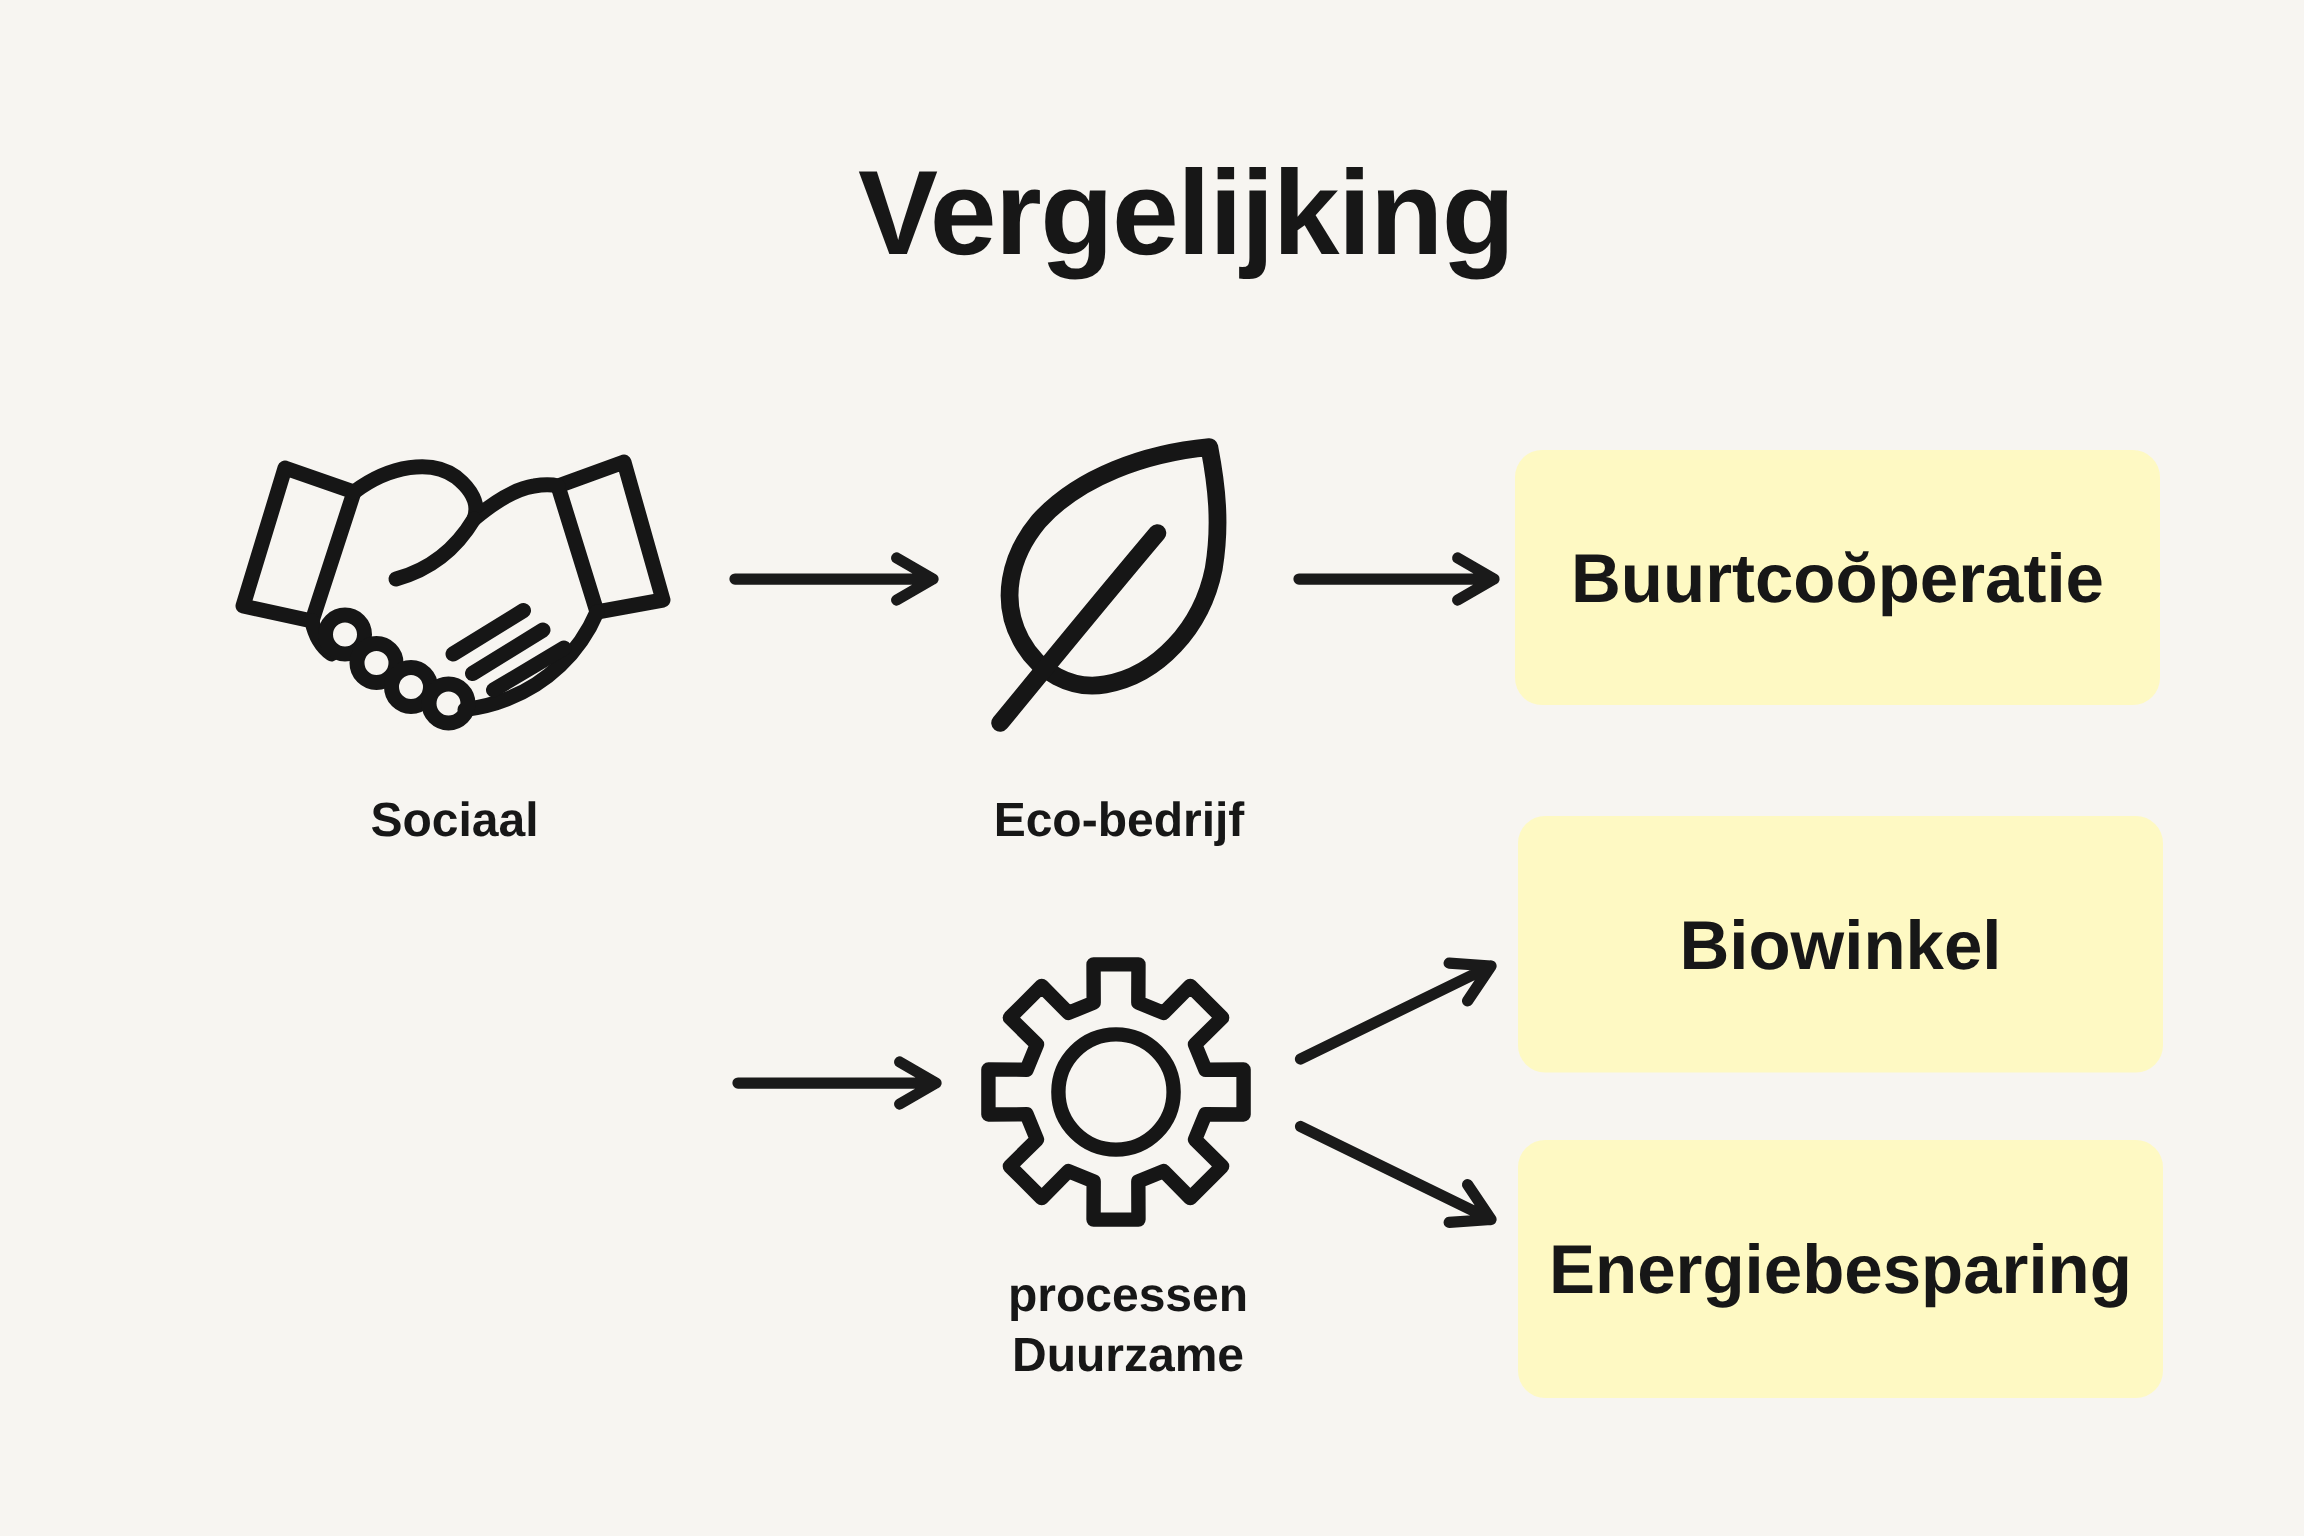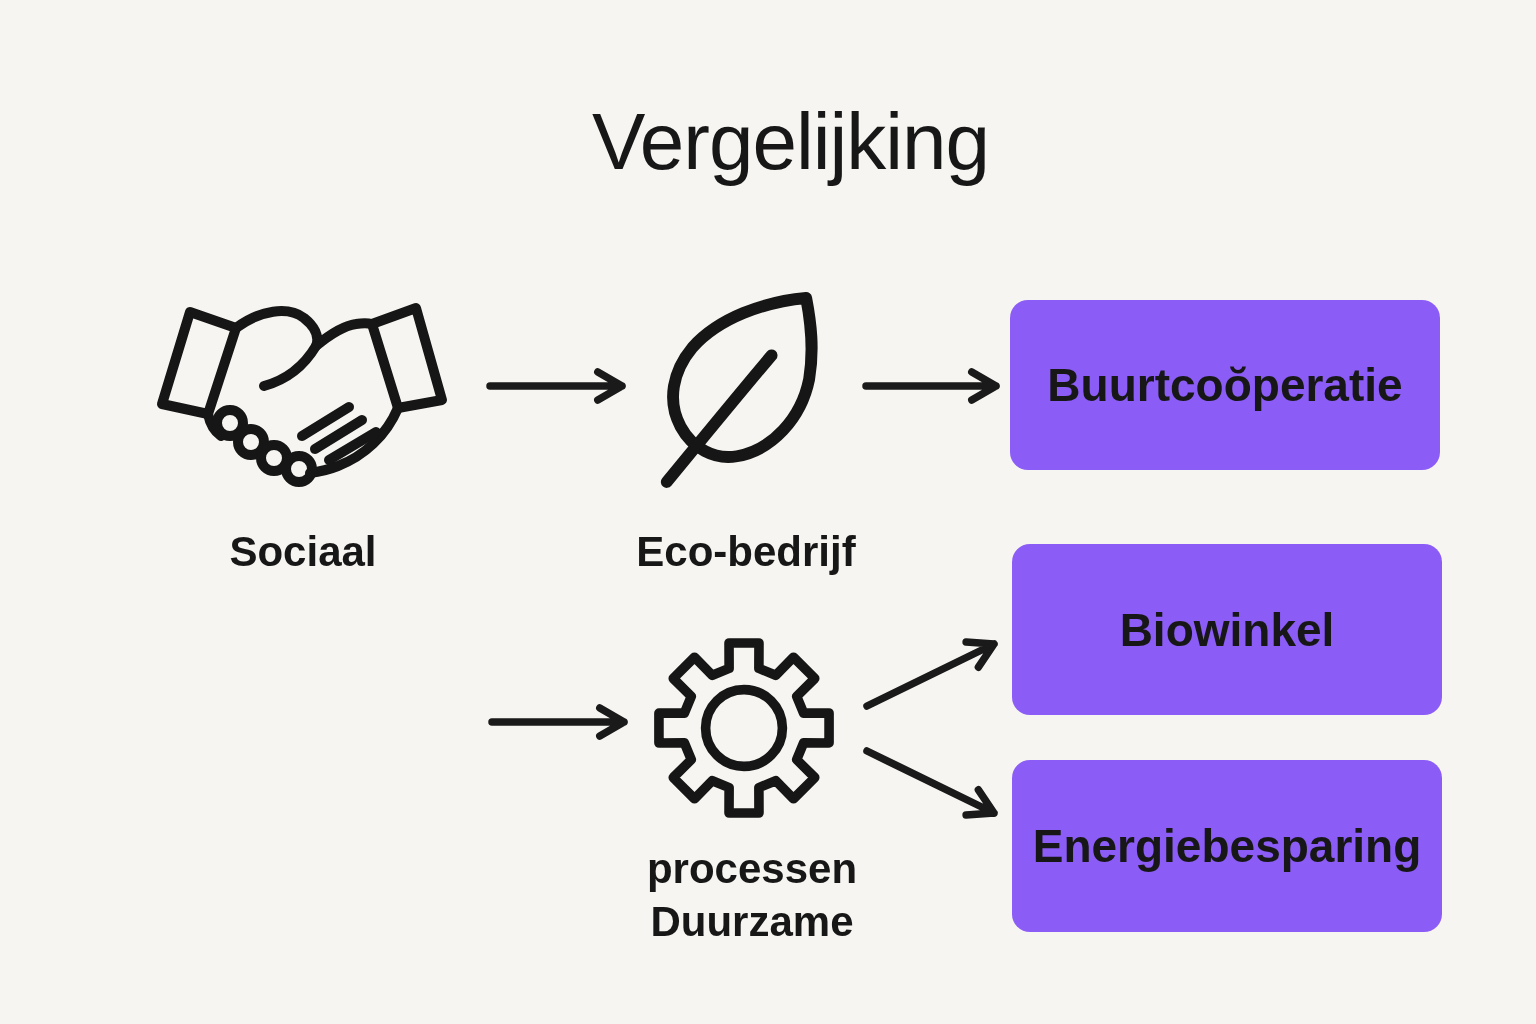--- a/index.html
+++ b/index.html
@@ -8,45 +8,45 @@
     background: #f7f5f1;
     font-family: "Liberation Sans", sans-serif;
     color: #171717;
     overflow: hidden;
   }
   .canvas { position: absolute; inset: 0; }
 
   .title {
     position: absolute; left: 0; right: 0; top: 96px;
     margin: 0; text-align: center;
-    font-size: 80px; font-weight: 400; letter-spacing: -1px;
+    font-size: 80px; font-weight: 700; letter-spacing: -1px;
     color: #171717;
     padding-left: 45px;
   }
 
   .icon { position: absolute; }
   .icon svg { display: block; width: 100%; height: 100%; }
 
   .handshake { left: 152px; top: 296px; width: 300px; height: 200px; }
   .leaf      { left: 645px; top: 290px; width: 178px; height: 198px; }
   .gear      { left: 648px; top: 632px; width: 192px; height: 192px; }
 
   .node-label {
     position: absolute; text-align: center;
-    font-size: 42px; font-weight: 700; line-height: 1.26;
+    font-size: 32px; font-weight: 700; line-height: 1.26;
     color: #171717;
   }
   .node-label span { display: block; }
   .label-social   { left: 103px; top: 526px; width: 400px; }
   .label-eco      { left: 546px; top: 526px; width: 400px; }
   .label-duurzame { left: 542px; top: 843px; width: 420px; }
 
   .result-box {
     position: absolute; width: 430px;
-    background: #8b5cf6; border-radius: 18px;
+    background: #fef9c3; border-radius: 18px;
     display: flex; align-items: center; justify-content: center;
     font-size: 46px; font-weight: 700; color: #171717;
   }
   .box-buurtcooperatie { left: 1010px; top: 300px; height: 170px; }
   .box-biowinkel       { left: 1012px; top: 544px; height: 171px; }
   .box-energie         { left: 1012px; top: 760px; height: 172px; }
 
   .arrows { position: absolute; left: 0; top: 0; width: 1536px; height: 1024px; pointer-events: none; }
   .arrows path { stroke: #1a1a1a; stroke-width: 7.5; fill: none; stroke-linecap: round; stroke-linejoin: round; }
 

